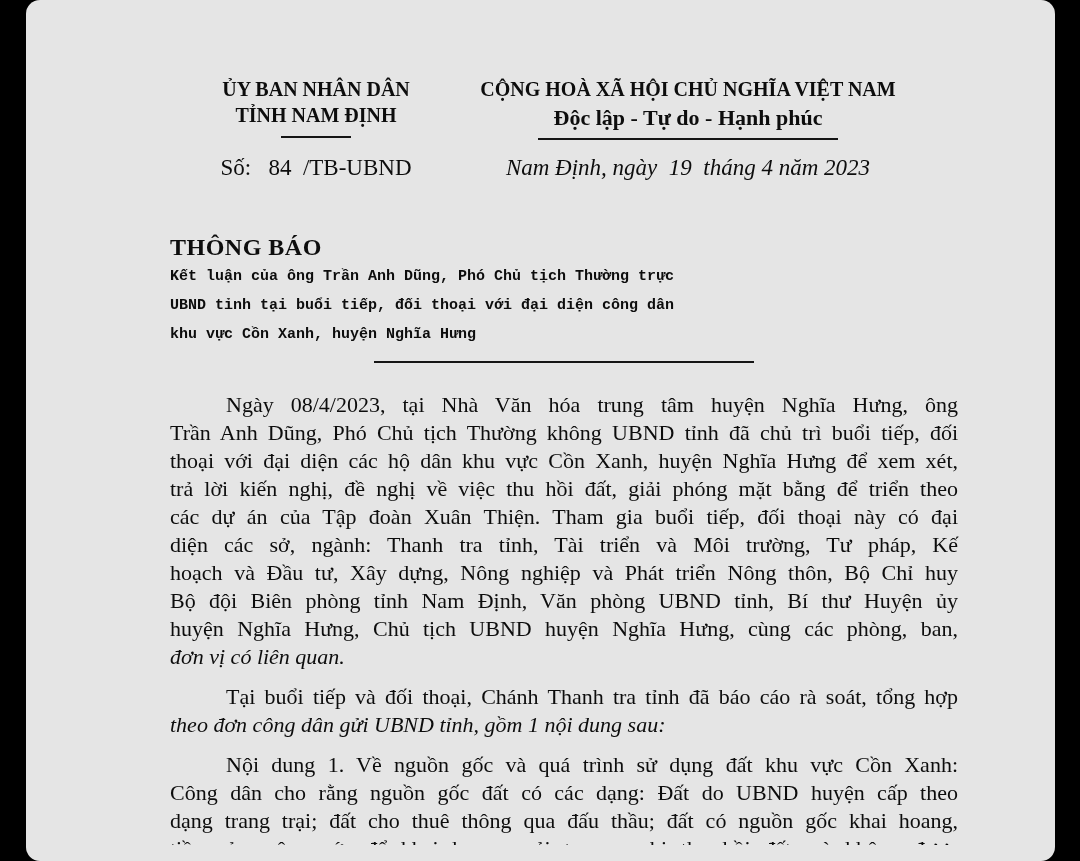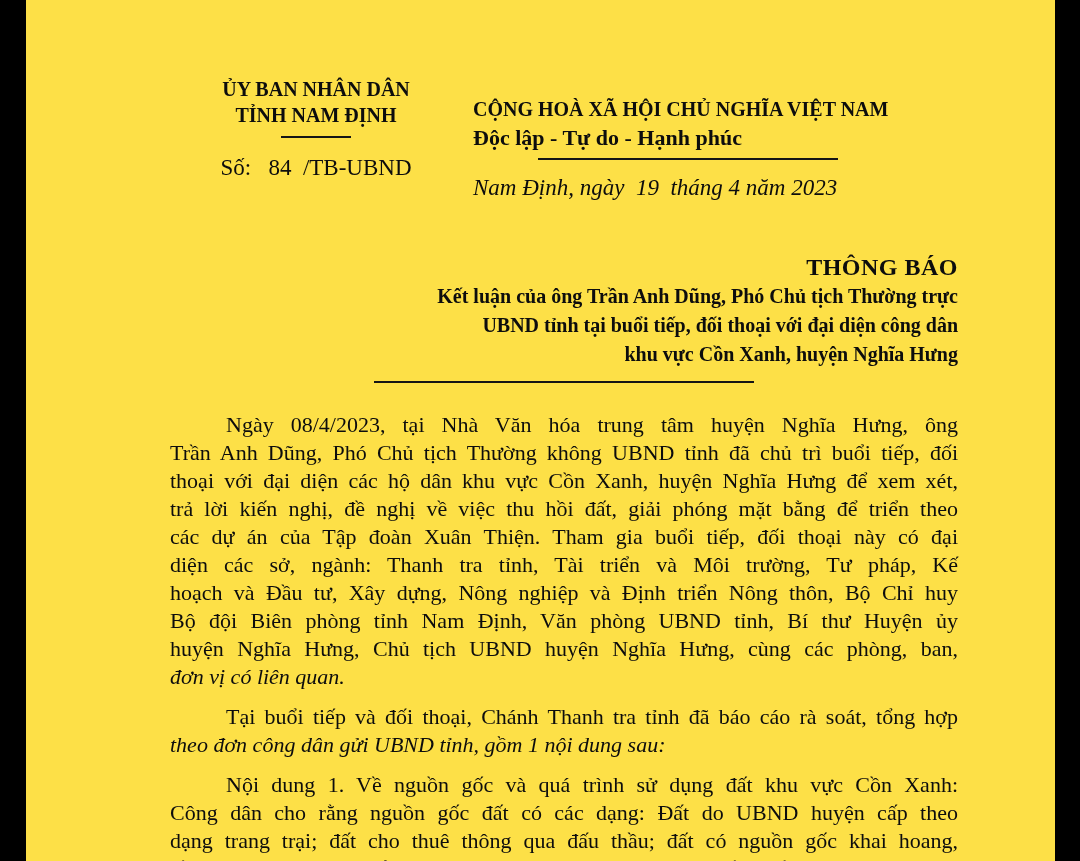--- a/index.html
+++ b/index.html
@@ -1,35 +1,35 @@
 <!DOCTYPE html>
 <html lang="vi"><head>
 <meta charset="utf-8">
 <style>
   html,body{margin:0;padding:0;background:#000;}
   .frame{position:relative;width:1080px;height:861px;background:#000;overflow:hidden;
          font-family:"Liberation Serif",serif;color:#0d0d0d;}
-  .paper{position:absolute;left:26px;right:25px;top:0;bottom:0;background:#fde047;}
+  .paper{position:absolute;left:26px;right:25px;top:0;bottom:0;background:#e5e5e5;border-radius:14px;}
 
   
   .header{display:flex;padding-top:76px;}
   .header-left{margin-left:140px;width:300px;text-align:center;}
-  .header-right{margin-left:7px;width:430px;margin-top:20px;}
+  .header-right{margin-left:7px;width:430px;text-align:center;}
   .h-caps{font-weight:bold;font-size:20px;line-height:26px;white-space:nowrap;}
   .motto{font-weight:bold;font-size:22px;line-height:28px;white-space:nowrap;margin-top:2px;}
   .rule-left{width:70px;border-top:2px solid #151515;margin:8px auto 0;}
   .rule-right{width:300px;border-top:2px solid #151515;margin:6px auto 0;}
   .doc-number{margin-top:16px;font-size:23px;line-height:28px;white-space:pre;}
   .dateline{margin-top:14px;font-size:23px;line-height:28px;font-style:italic;white-space:pre;}
 
   
   .content{margin-left:144px;width:788px;}
-  .title-block{margin-top:50px;text-align:right;}
+  .title-block{margin-top:50px;text-align:left;}
   .doc-type{font-size:24px;font-weight:bold;line-height:30px;letter-spacing:0.5px;}
-  .title-line{font-size:20px;font-weight:bold;line-height:29px;}
+  .title-line{font-size:15px;font-weight:bold;line-height:29px;font-family:Liberation Mono, monospace;}
   .title-rule{width:380px;border-top:2px solid #151515;margin:12px auto 0;}
 
   
   .body-text{margin-top:28px;}
   .para{margin-top:12px;}
   .para:first-child{margin-top:0;}
   .pline{font-size:22px;line-height:28px;text-align:justify;text-align-last:justify;}
   .pline.first{text-indent:56px;}
   .pline.last{text-align-last:left;font-style:italic;}
   .pline.clipped{height:10px;overflow:hidden;}
@@ -65,21 +65,21 @@
       </div>
 
       <div class="body-text" id="body-text">
           <div class="para">
             <div class="pline first">Ngày 08/4/2023, tại Nhà Văn hóa trung tâm huyện Nghĩa Hưng, ông</div>
             <div class="pline">Trần Anh Dũng, Phó Chủ tịch Thường không UBND tỉnh đã chủ trì buổi tiếp, đối</div>
             <div class="pline">thoại với đại diện các hộ dân khu vực Cồn Xanh, huyện Nghĩa Hưng để xem xét,</div>
             <div class="pline">trả lời kiến nghị, đề nghị về việc thu hồi đất, giải phóng mặt bằng để triển theo</div>
             <div class="pline">các dự án của Tập đoàn Xuân Thiện. Tham gia buổi tiếp, đối thoại này có đại</div>
             <div class="pline">diện các sở, ngành: Thanh tra tỉnh, Tài triển và Môi trường, Tư pháp, Kế</div>
-            <div class="pline">hoạch và Đầu tư, Xây dựng, Nông nghiệp và Định triển Nông thôn, Bộ Chỉ huy</div>
+            <div class="pline">hoạch và Đầu tư, Xây dựng, Nông nghiệp và Phát triển Nông thôn, Bộ Chỉ huy</div>
             <div class="pline">Bộ đội Biên phòng tỉnh Nam Định, Văn phòng UBND tỉnh, Bí thư Huyện ủy</div>
             <div class="pline">huyện Nghĩa Hưng, Chủ tịch UBND huyện Nghĩa Hưng, cùng các phòng, ban,</div>
             <div class="pline last">đơn vị có liên quan.</div>
           </div>
           <div class="para">
             <div class="pline first">Tại buổi tiếp và đối thoại, Chánh Thanh tra tỉnh đã báo cáo rà soát, tổng hợp</div>
             <div class="pline last">theo đơn công dân gửi UBND tỉnh, gồm 1 nội dung sau:</div>
           </div>
           <div class="para">
             <div class="pline first">Nội dung 1. Về nguồn gốc và quá trình sử dụng đất khu vực Cồn Xanh:</div>

